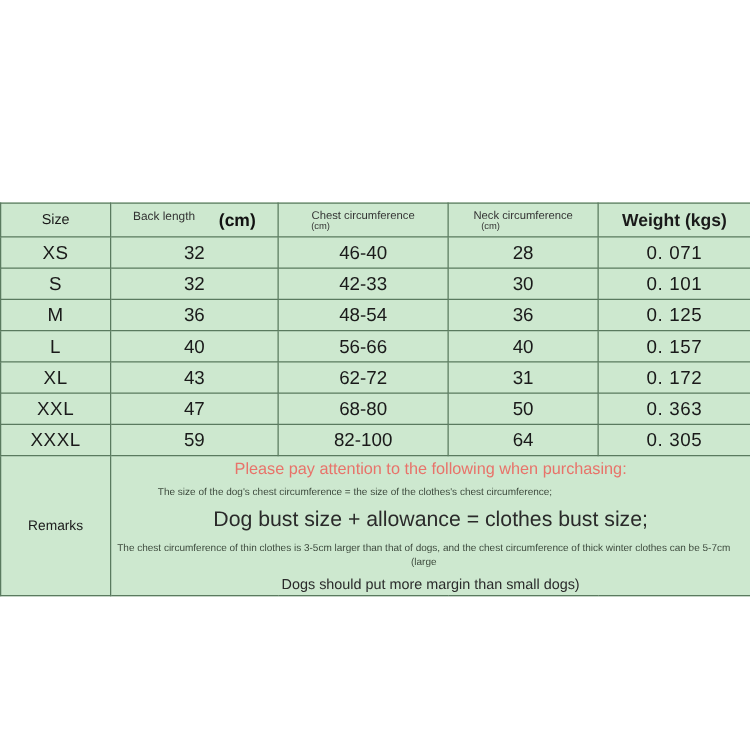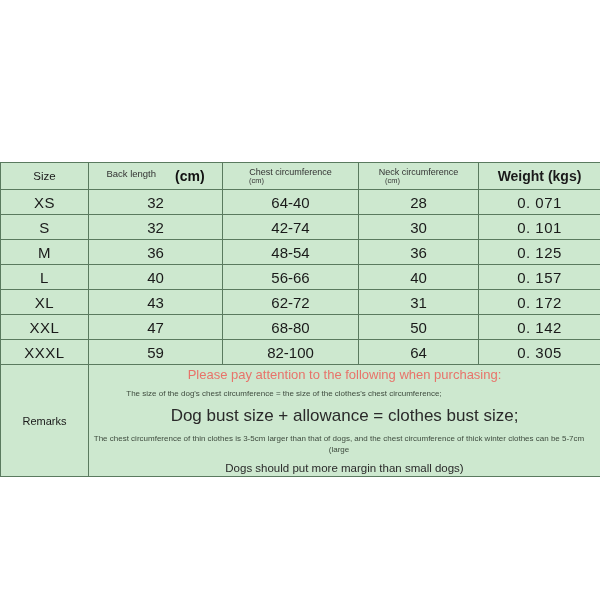--- a/index.html
+++ b/index.html
@@ -167,29 +167,29 @@
             <span class="l2">(cm)</span>
           </span>
         </td>
 
         <td class="hd-weight">Weight (kgs)</td>
       </tr>
 
       <tr class="data-row">
         <td class="col-size">XS</td>
         <td class="col-back">32</td>
-        <td class="col-chest">64-40</td>
+        <td class="col-chest">46-40</td>
         <td class="col-neck">28</td>
         <td class="col-weight">0. 071</td>
       </tr>
 
       <tr class="data-row">
         <td class="col-size">S</td>
         <td class="col-back">32</td>
-        <td class="col-chest">42-74</td>
+        <td class="col-chest">42-33</td>
         <td class="col-neck">30</td>
         <td class="col-weight">0. 101</td>
       </tr>
 
       <tr class="data-row">
         <td class="col-size">M</td>
         <td class="col-back">36</td>
         <td class="col-chest">48-54</td>
         <td class="col-neck">36</td>
         <td class="col-weight">0. 125</td>
@@ -209,21 +209,21 @@
         <td class="col-chest">62-72</td>
         <td class="col-neck">31</td>
         <td class="col-weight">0. 172</td>
       </tr>
 
       <tr class="data-row">
         <td class="col-size">XXL</td>
         <td class="col-back">47</td>
         <td class="col-chest">68-80</td>
         <td class="col-neck">50</td>
-        <td class="col-weight">0. 142</td>
+        <td class="col-weight">0. 363</td>
       </tr>
 
       <tr class="data-row">
         <td class="col-size">XXXL</td>
         <td class="col-back">59</td>
         <td class="col-chest">82-100</td>
         <td class="col-neck">64</td>
         <td class="col-weight">0. 305</td>
       </tr>
 

